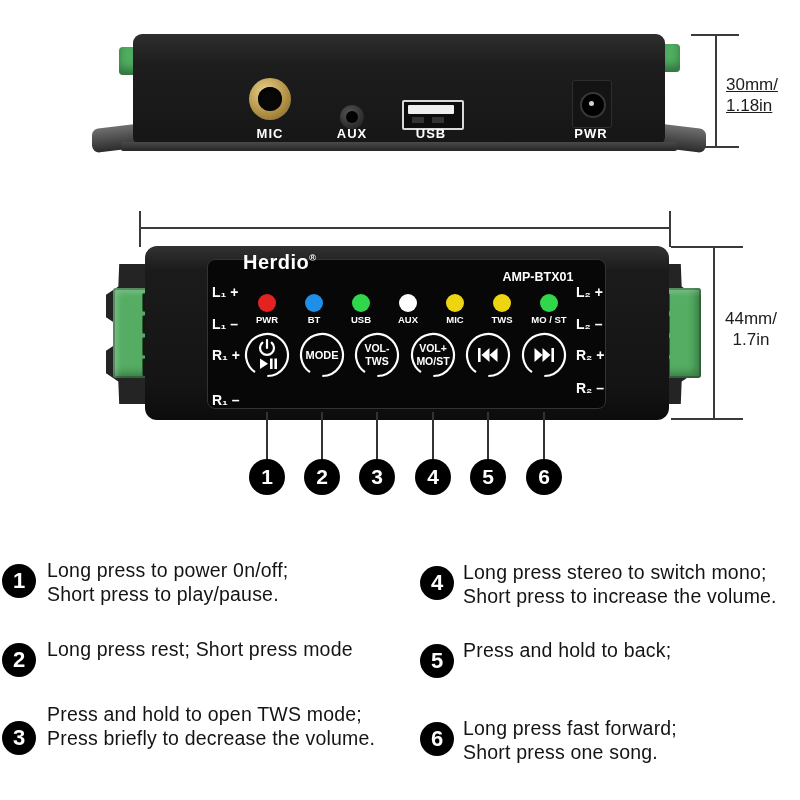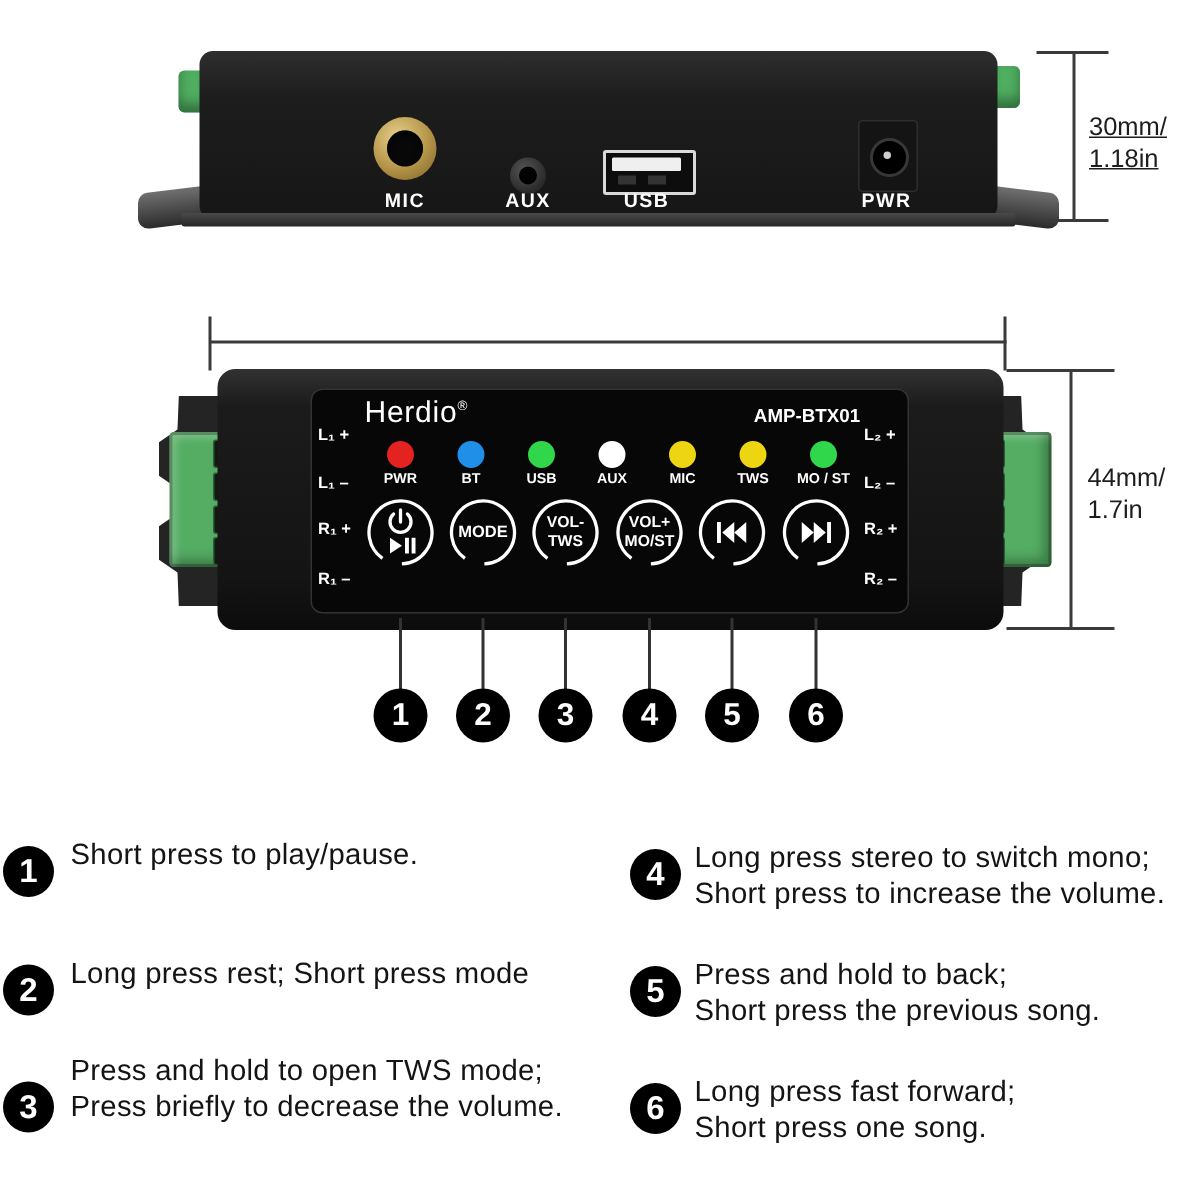--- a/index.html
+++ b/index.html
@@ -47,24 +47,24 @@
   .wing.r{left:650px;clip-path:polygon(0 0,0 100%,70% 100%,72% 84%,100% 78%,100% 62%,72% 56%,72% 44%,100% 38%,100% 22%,72% 16%,70% 0);}
   .term-block{top:288px;width:73px;height:90px;border-radius:3px;
               box-shadow:inset 0 0 0 2px rgba(0,0,0,.25), inset 4px 4px 6px rgba(255,255,255,.25), inset -5px -5px 8px rgba(0,0,0,.3);}
   .term-block.l{left:113px;}
   .term-block.r{left:628px;}
   .screw{position:absolute;width:30px;height:17px;background:#121712;border:1px solid #2c5c36;border-radius:2px;}
   .screw i{position:absolute;right:3px;top:2px;width:7px;height:12px;background:#cfcfcf;display:block;}
   .mid-body{left:145px;top:246px;width:524px;height:174px;border-radius:12px;
             background:linear-gradient(180deg,#323232 0%,#1b1b1b 14%,#141414 80%,#0c0c0c 100%);}
   .panel{left:207px;top:259px;width:397px;height:148px;border-radius:8px;border:1px solid #333;}
-  .brand{left:243px;top:264px;color:#fff;font-size:20px;font-weight:normal;letter-spacing:.5px;}
+  .brand{left:243px;top:251px;color:#fff;font-size:20px;font-weight:bold;letter-spacing:.5px;}
   .brand sup{font-size:9px;vertical-align:super;}
   .model{left:492px;top:270px;width:92px;color:#fff;font-size:12.5px;font-weight:bold;text-align:center;}
-  .tlabel{position:absolute;color:#fff;font-size:11px;font-weight:bold;width:30px;white-space:nowrap;}
+  .tlabel{position:absolute;color:#fff;font-size:14px;font-weight:bold;width:30px;white-space:nowrap;}
   .led{position:absolute;top:294px;width:18px;height:18px;border-radius:50%;}
   .led-label{position:absolute;top:314px;width:50px;color:#fff;font-size:9.5px;font-weight:bold;text-align:center;white-space:nowrap;}
   .btn{position:absolute;top:332px;width:46px;height:46px;}
   .btn .txt{position:absolute;inset:0;display:flex;flex-direction:column;align-items:center;
             justify-content:center;color:#fff;font-weight:bold;font-size:10.5px;line-height:13px;text-align:center;}
   .btn .txt.one{font-size:11px;}
 
   
   .callout-line{position:absolute;top:412px;width:2px;height:48px;background:#333;}
   .callout{position:absolute;top:459px;width:36px;height:36px;border-radius:50%;background:#000;
@@ -152,21 +152,21 @@
   <div class="abs panel" style="background-color: rgb(7, 7, 7);"></div>
 
   <div class="abs brand">
     <span>Herdio</span><sup>®</sup>
   </div>
   <div class="abs model">AMP-BTX01</div>
 
   <div class="tlabel" style="left:212px;top:284px;">L₁ +</div>
   <div class="tlabel" style="left:212px;top:316px;">L₁ –</div>
   <div class="tlabel" style="left:212px;top:347px;">R₁ +</div>
-  <div class="tlabel" style="left:212px;top:380px;">R₁ –</div>
+  <div class="tlabel" style="left:212px;top:392px;">R₁ –</div>
   <div class="tlabel" style="left:576px;top:284px;">L₂ +</div>
   <div class="tlabel" style="left:576px;top:316px;">L₂ –</div>
   <div class="tlabel" style="left:576px;top:347px;">R₂ +</div>
   <div class="tlabel" style="left:576px;top:380px;">R₂ –</div>
 
   <div class="led" style="left: 258px; background-color: rgb(228, 35, 32);"></div>
   <div class="led" style="left: 305px; background-color: rgb(31, 143, 232);"></div>
   <div class="led" style="left: 352px; background-color: rgb(48, 215, 75);"></div>
   <div class="led" style="left: 399px; background-color: rgb(255, 255, 255);"></div>
   <div class="led" style="left: 446px; background-color: rgb(238, 213, 17);"></div>
@@ -236,62 +236,62 @@
         <polygon points="13.5,16 21.5,23 13.5,30"></polygon>
         <polygon points="21.5,16 29.5,23 21.5,30"></polygon>
         <rect x="30.4" y="16" width="2.6" height="14"></rect>
       </g>
     </svg>
   </div>
 
   <div class="abs dim" style="left:713px;top:247px;width:2px;height:173px;"></div>
   <div class="abs dim" style="left:671px;top:246px;width:72px;height:2px;"></div>
   <div class="abs dim" style="left:671px;top:418px;width:72px;height:2px;"></div>
-  <div class="abs dim-text" style="left:725px;top:308px;">
+  <div class="abs dim-text" style="left:725px;top:308px;text-align:center;">
     <div>44mm/</div>
     <div>1.7in</div>
   </div>
 
   <div class="callout-line" style="left:266px;"></div>
   <div class="callout-line" style="left:321px;"></div>
   <div class="callout-line" style="left:376px;"></div>
   <div class="callout-line" style="left:432px;"></div>
   <div class="callout-line" style="left:487px;"></div>
   <div class="callout-line" style="left:543px;"></div>
 
   <div class="callout" style="left:249px;">1</div>
   <div class="callout" style="left:304px;">2</div>
   <div class="callout" style="left:359px;">3</div>
   <div class="callout" style="left:415px;">4</div>
   <div class="callout" style="left:470px;">5</div>
   <div class="callout" style="left:526px;">6</div>
 
   <div class="badge" style="left:2px;top:564px;">1</div>
   <div class="instr" style="left:47px;top:558px;">
+    <div>Long press to power 0n/off;</div>
     <div>Short press to play/pause.</div>
   </div>
   <div class="badge" style="left:2px;top:643px;">2</div>
   <div class="instr" style="left:47px;top:637px;">
     <div>Long press rest; Short press mode</div>
   </div>
   <div class="badge" style="left:2px;top:721px;">3</div>
   <div class="instr" style="left:47px;top:702px;">
     <div>Press and hold to open TWS mode;</div>
     <div>Press briefly to decrease the volume.</div>
   </div>
 
   <div class="badge" style="left:420px;top:566px;">4</div>
   <div class="instr" style="left:463px;top:560px;">
     <div>Long press stereo to switch mono;</div>
     <div>Short press to increase the volume.</div>
   </div>
   <div class="badge" style="left:420px;top:644px;">5</div>
   <div class="instr" style="left:463px;top:638px;">
     <div>Press and hold to back;</div>
-    <div>Short press the previous song.</div>
   </div>
   <div class="badge" style="left:420px;top:722px;">6</div>
   <div class="instr" style="left:463px;top:716px;">
     <div>Long press fast forward;</div>
     <div>Short press one song.</div>
   </div>
 
 </div>
 
 </body></html>

